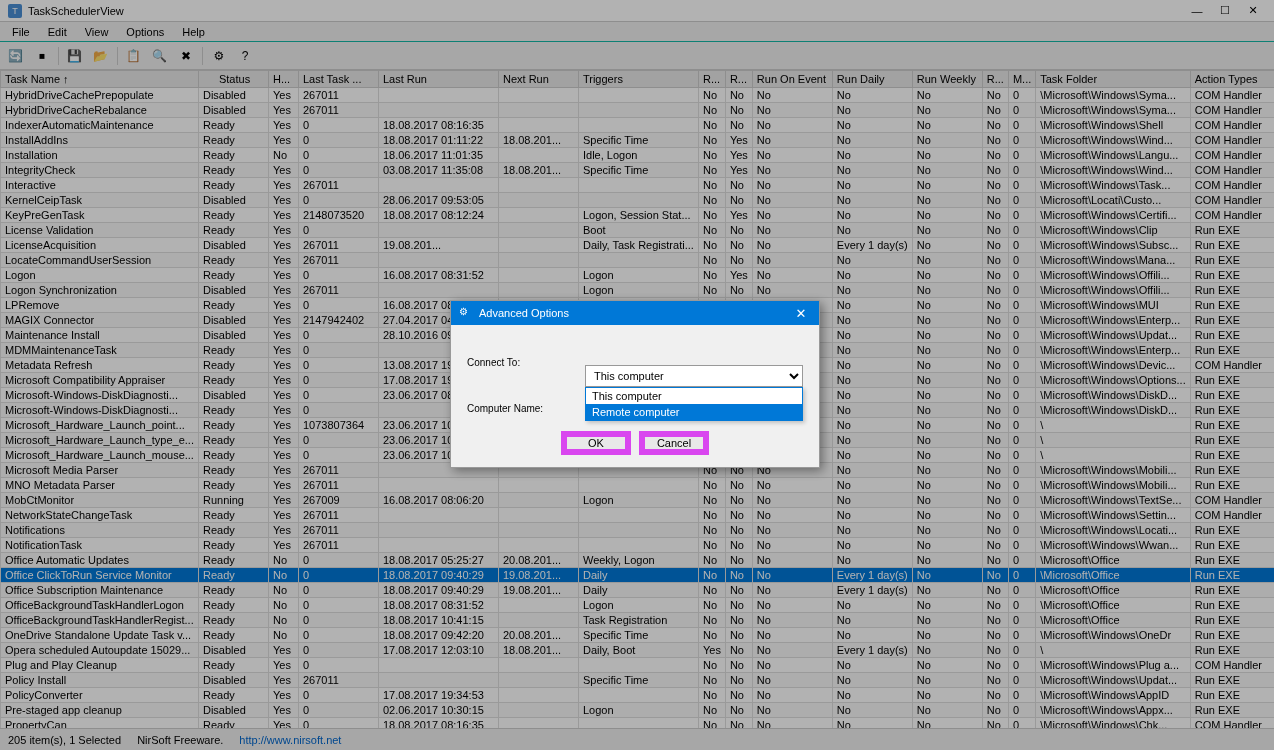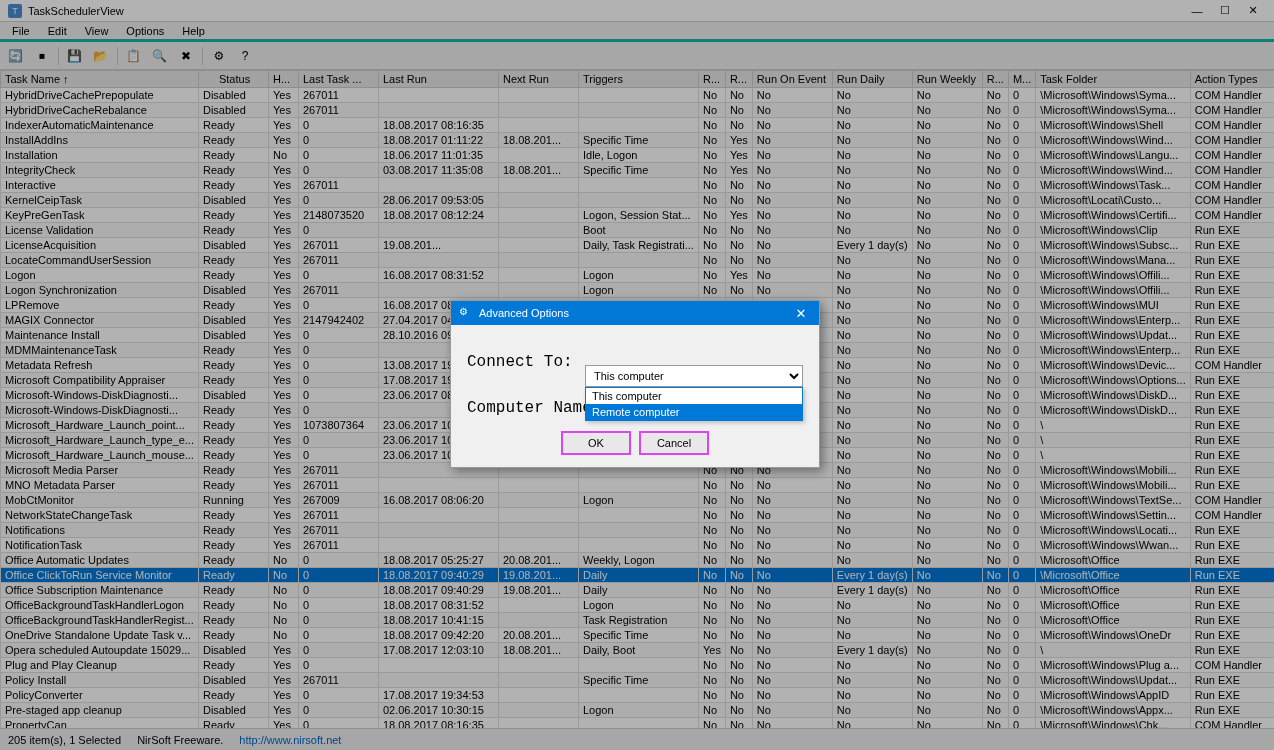--- a/index.html
+++ b/index.html
@@ -58,21 +58,21 @@
       justify-content: center;
     }
 
     
     .menu-bar {
       background: #f0f0f0;
       height: 20px;
       display: flex;
       align-items: center;
       padding: 0 4px;
-      border-bottom: 3px solid #14b8a6;
+      border-bottom: 1px solid #14b8a6;
       gap: 2px;
     }
     .menu-item {
       padding: 2px 8px;
       cursor: pointer;
       font-size: 11px;
     }
 
     
     .toolbar {
@@ -208,23 +208,22 @@
     .dialog-body {
       padding: 12px 16px;
     }
     .dialog-row {
       display: flex;
       align-items: center;
       margin-bottom: 10px;
       gap: 8px;
     }
     .dialog-label {
-      font-size: 16px;
+      font-size: 10px;
       min-width: 110px;
-      font-family: Liberation Mono, monospace;
     }
     .dialog-select {
       flex: 1;
       height: 22px;
       border: 1px solid #999;
       background: white;
       font-size: 11px;
       padding: 0 4px;
     }
     .dialog-input {
@@ -245,21 +244,21 @@
     }
     .dialog-buttons {
       display: flex;
       justify-content: center;
       gap: 8px;
       margin-top: 12px;
     }
     .dialog-btn {
       min-width: 70px;
       height: 24px;
-      border: 2px solid #d946ef;
+      border: 6px solid #d946ef;
       background: #e8e8e8;
       cursor: pointer;
       font-size: 11px;
       display: flex;
       align-items: center;
       justify-content: center;
     }
     .dialog-btn.primary { background: #e8e8e8; }
 
     

